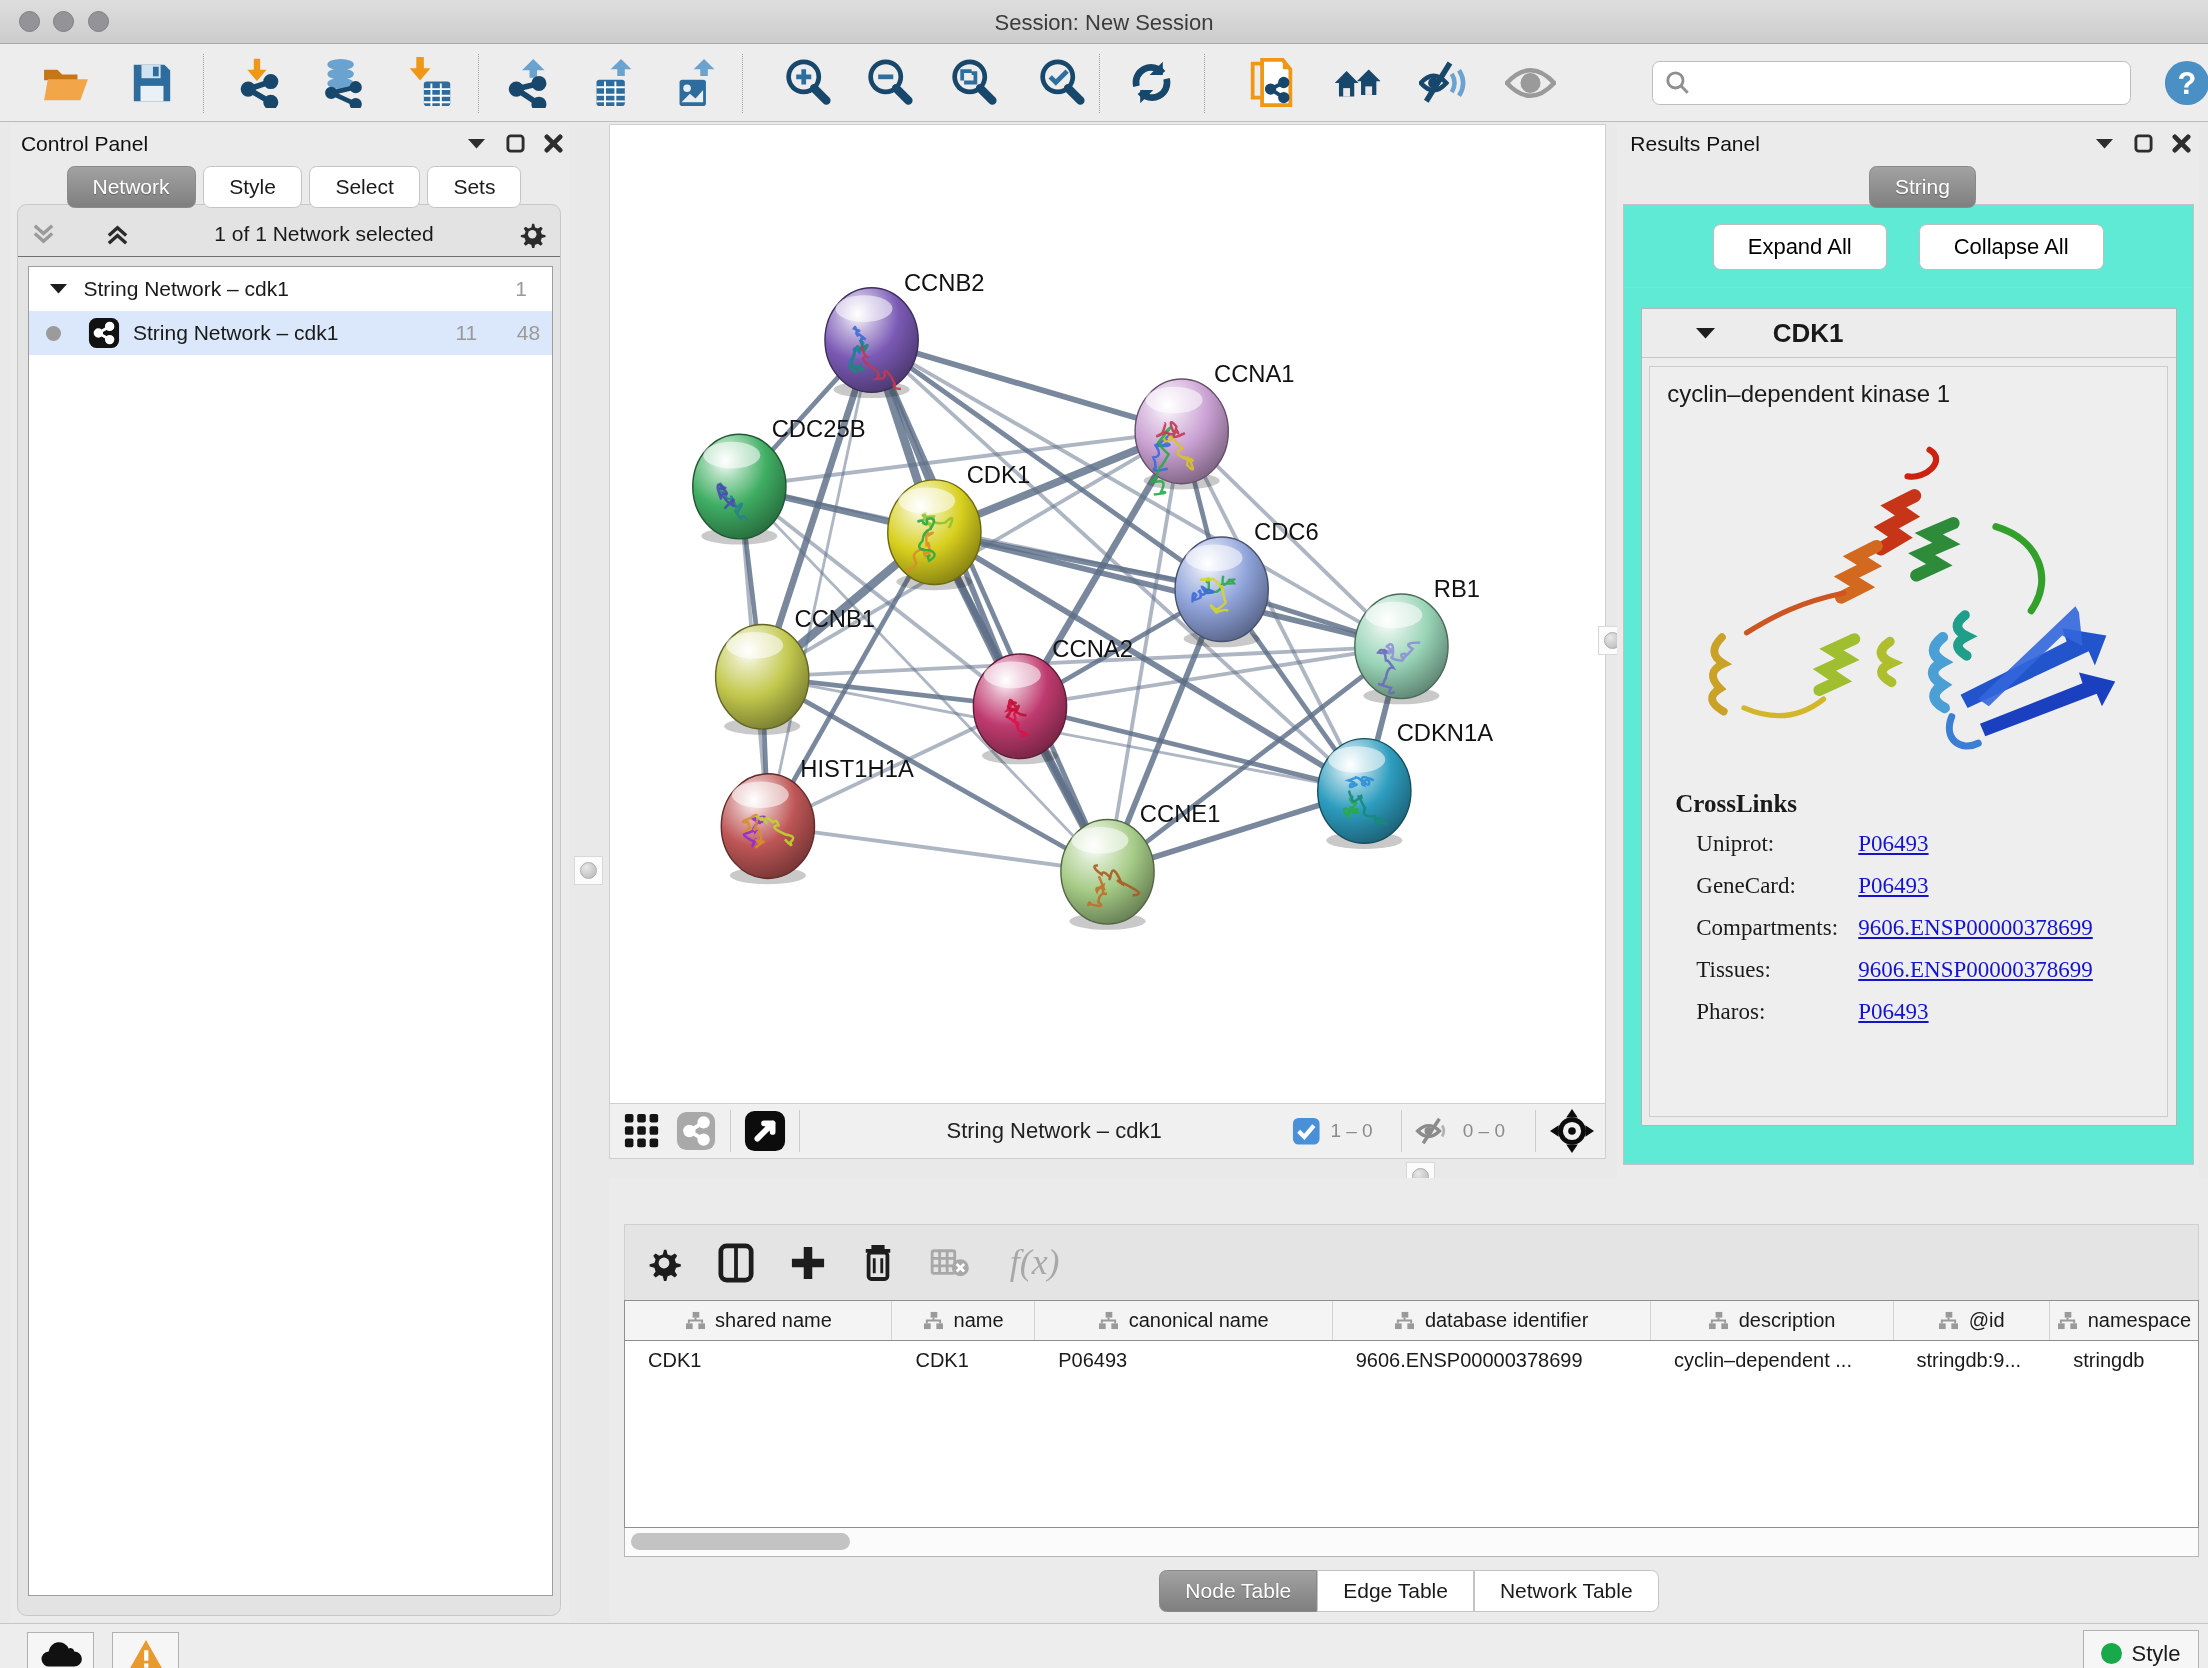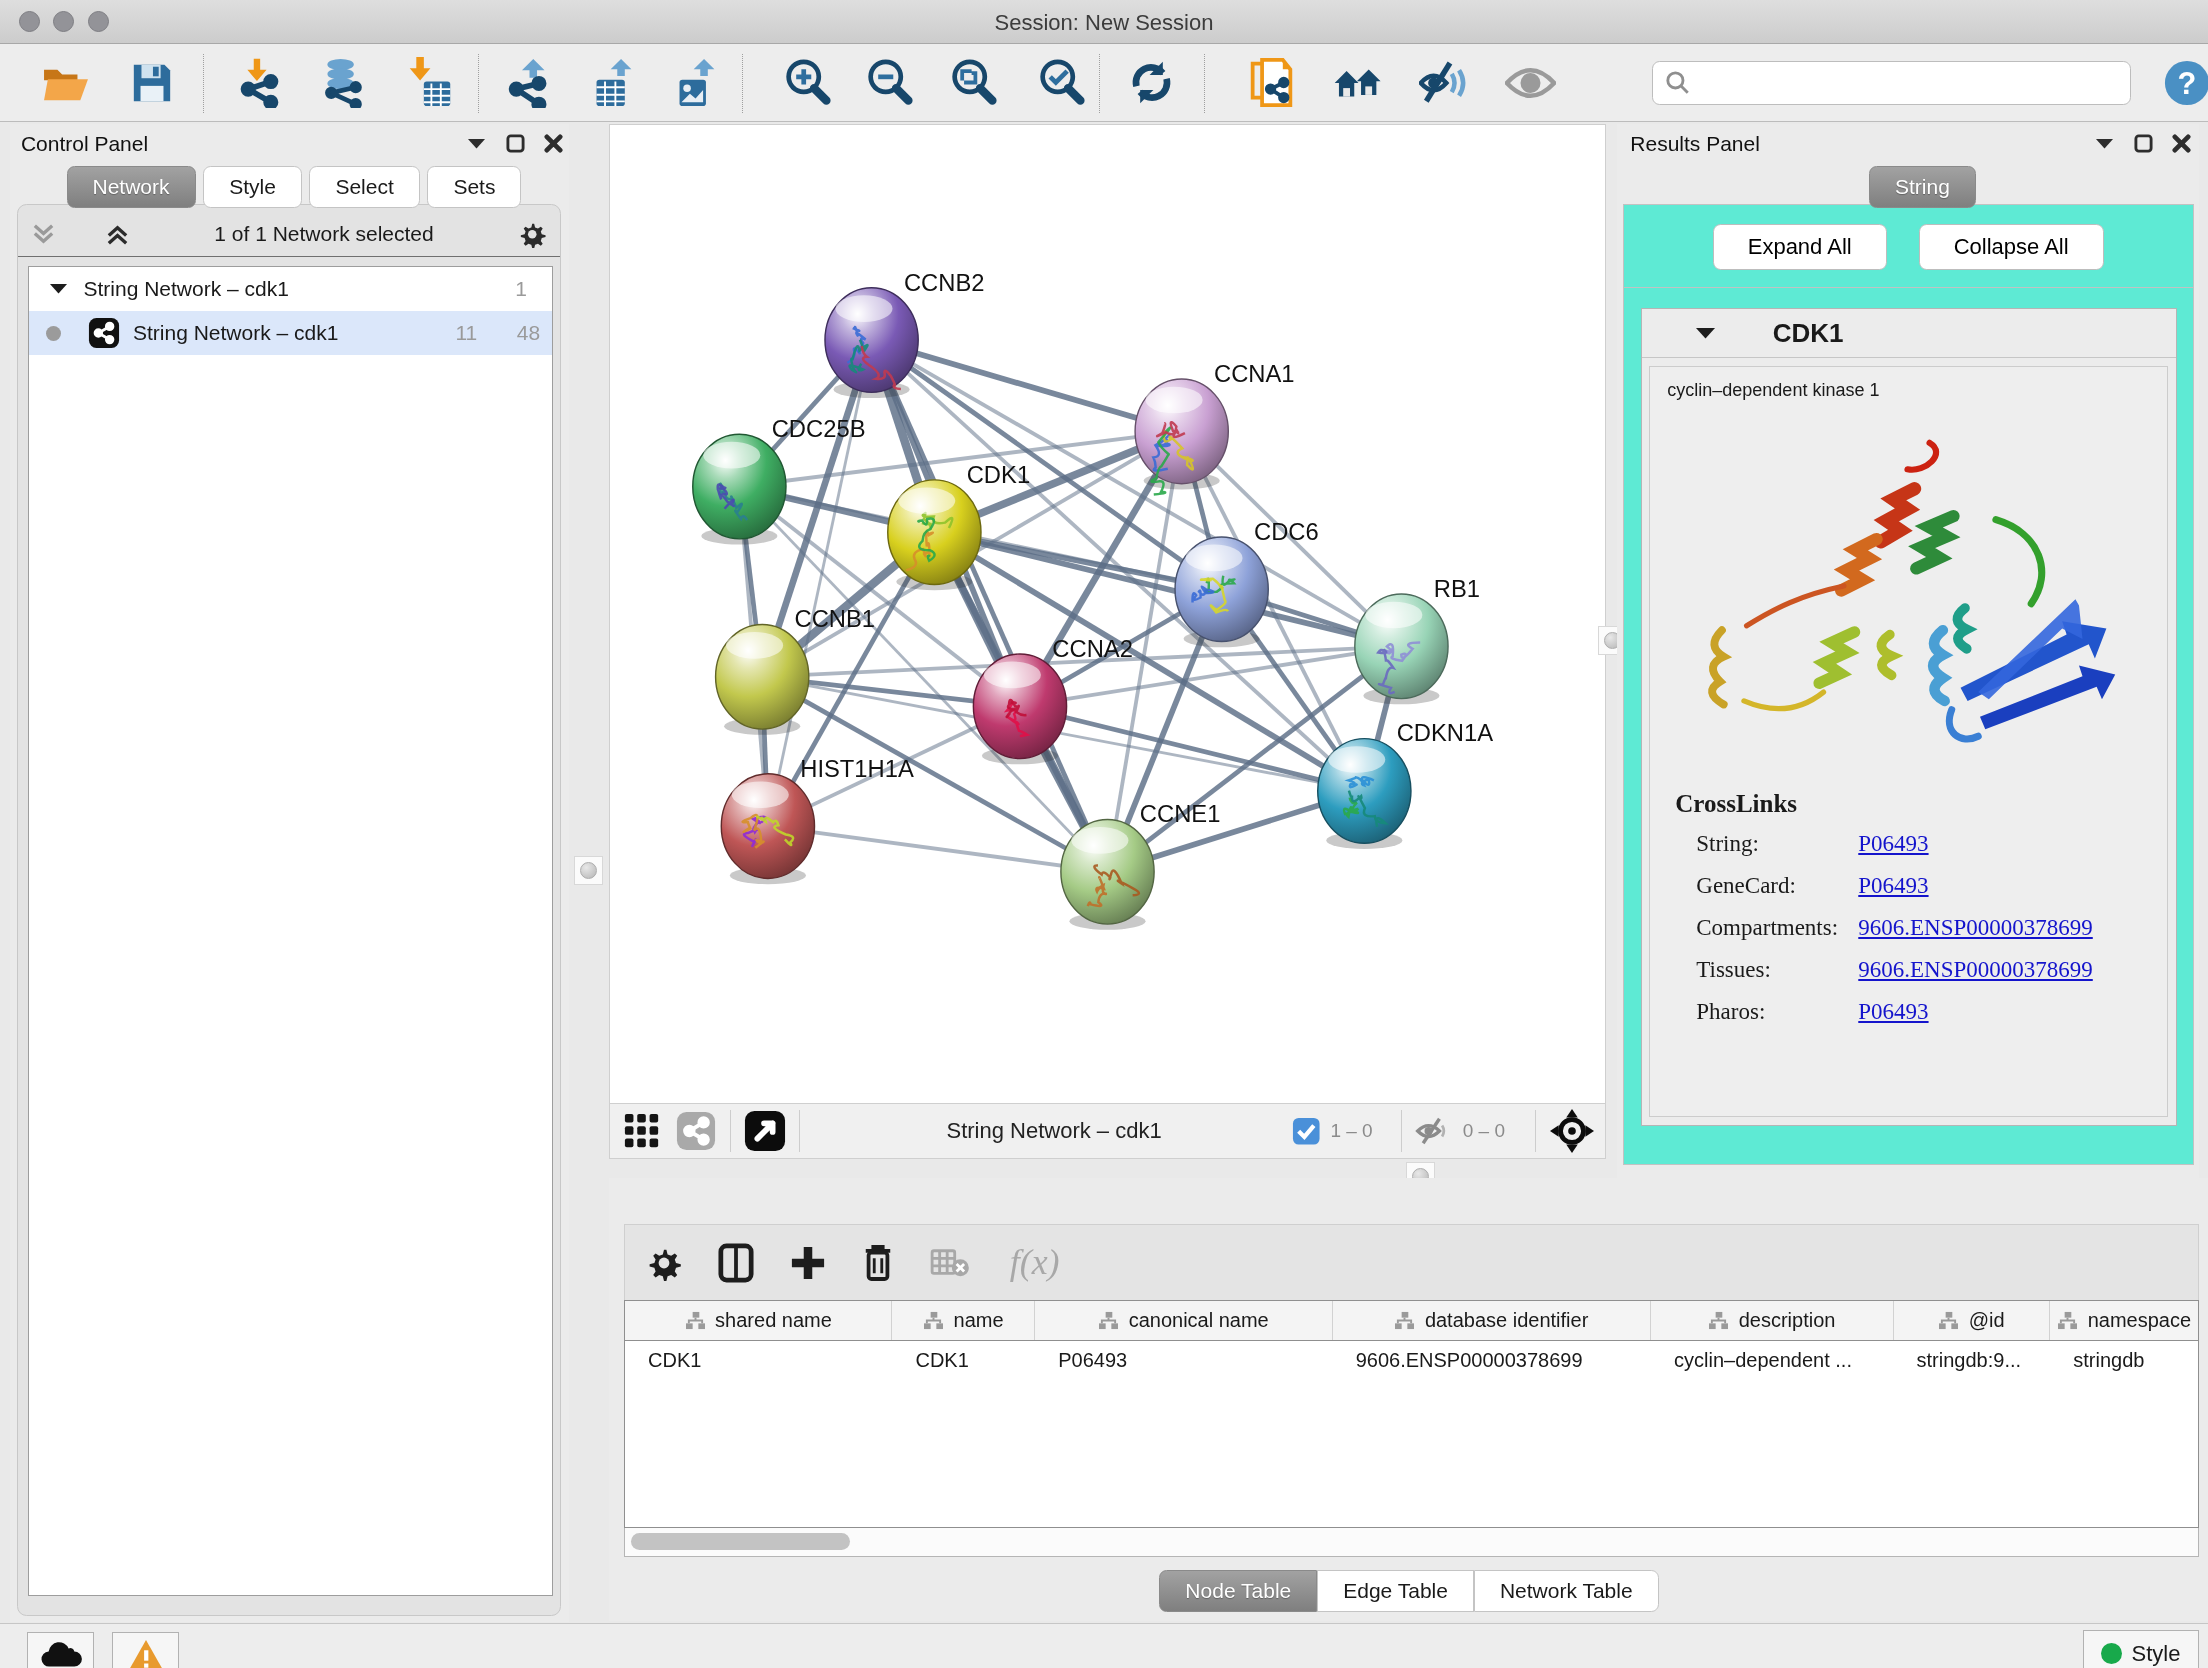--- a/index.html
+++ b/index.html
@@ -77,21 +77,21 @@
     justify-content:center; gap:32px; padding-bottom:17px; border-bottom:1px solid #c2c2c2; }
   .rp-btn { height:46px; padding:0 34px; background:#ffffff; border:1px solid #bdbdbd;
     border-radius:7.6px; font-size:22px; display:flex; align-items:center; cursor:pointer; }
   .cdk-card { position:absolute; left:17px; top:103px; width:536px; height:818px;
     background:#ececec; border:1px solid #b5b5b5; }
   .cdk-head { height:49px; display:flex; align-items:center; gap:57px; padding-left:53px;
     border-bottom:1px solid #c6c6c6; }
   .cdk-name { font-size:26px; font-weight:bold; }
   .cdk-body { position:absolute; left:7.6px; top:57px; width:519px; height:751px;
     background:#eeeeee; border:1px solid #cccccc; }
-  .cdk-desc { font-size:18px; padding:13.3px 0 0 17px; }
+  .cdk-desc { font-size:24px; padding:13.3px 0 0 17px; }
   .xlinks { position:absolute; left:25px; top:423px; font-family:"Liberation Serif","DejaVu Serif",serif; }
   .xl-title { font-size:25px; font-weight:bold; margin-bottom:13.3px; }
   .xl-row { display:flex; margin-bottom:16px; }
   .xl-label { width:183px; font-size:23px; padding-left:21px; }
   .xl-link { font-size:23px; color:#1414cc; text-decoration:underline; cursor:pointer; }
 
   
   .table-panel { position:absolute; left:609px; top:1178px; width:1600px; height:443px;
     background:#ebebeb; }
   .tp-head { position:absolute; left:25px; top:9.5px; right:9.5px; display:flex; align-items:center; }
@@ -705,21 +705,21 @@
           </g>
           <g>
             <polygon points="340,305 460,245 455,230 505,238 492,272 485,256 348,320" fill="#2255cc"></polygon>
             <polygon points="362,338 478,292 474,280 515,290 500,318 494,304 368,352" fill="#1a3fbf"></polygon>
             <polygon points="470,205 360,310 372,318 455,238 478,250 474,212" fill="#3366dd" opacity="0.9"></polygon>
           </g>
         </svg>
         <div class="xlinks">
           <div class="xl-title">CrossLinks</div>
           <div class="xl-row">
-              <span class="xl-label">String:</span>
+              <span class="xl-label">Uniprot:</span>
               <a class="xl-link">P06493</a>
             </div>
           <div class="xl-row">
               <span class="xl-label">GeneCard:</span>
               <a class="xl-link">P06493</a>
             </div>
           <div class="xl-row">
               <span class="xl-label">Compartments:</span>
               <a class="xl-link">9606.ENSP00000378699</a>
             </div>

